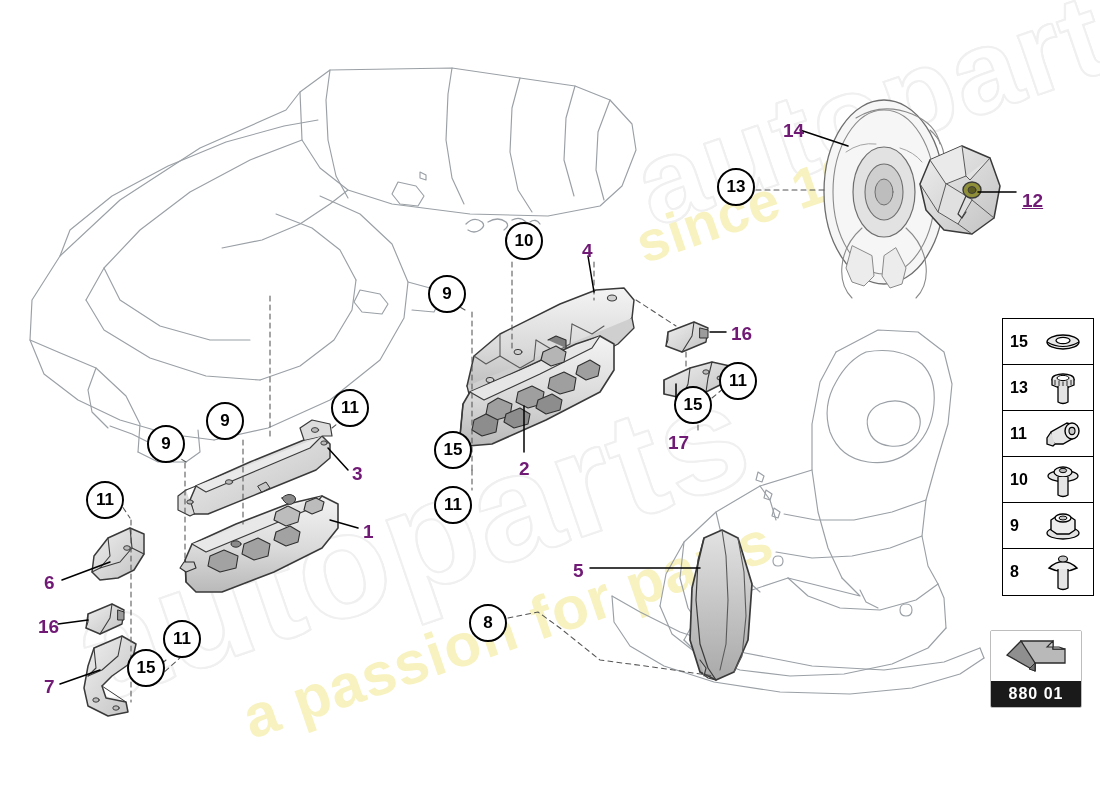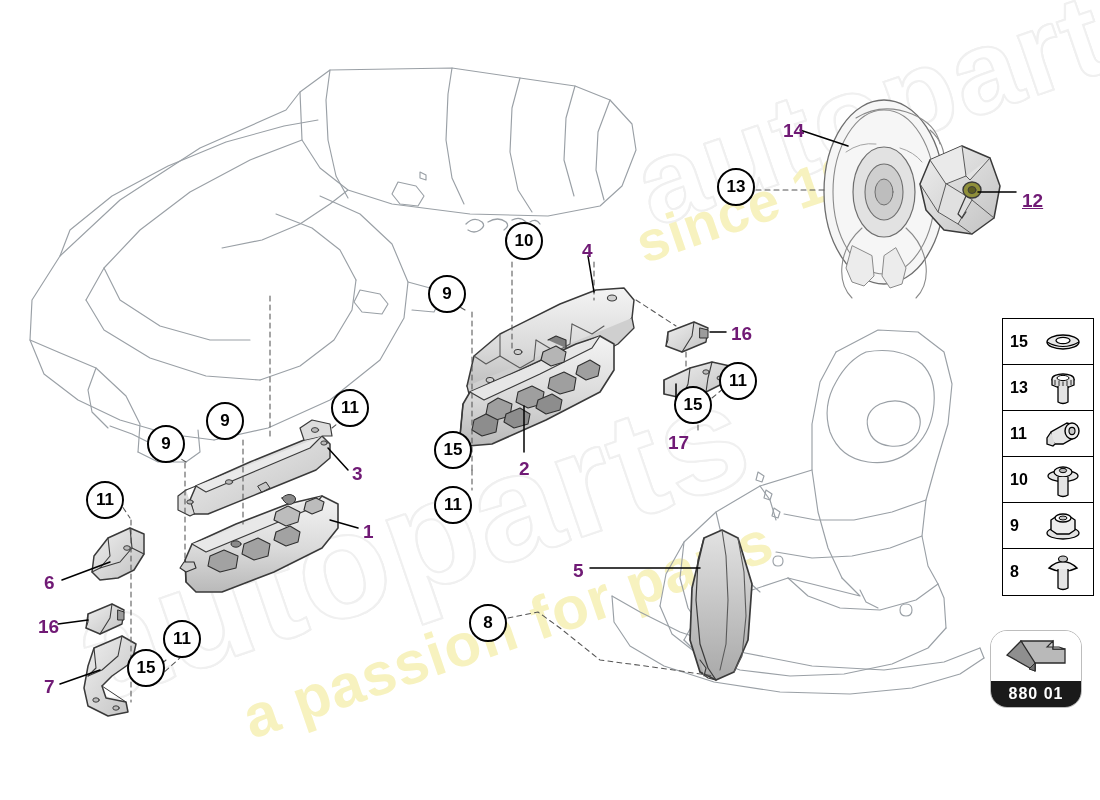--- a/index.html
+++ b/index.html
@@ -37,21 +37,21 @@
   .lrow{height:46px;border-bottom:1.4px solid #000;position:relative;
         box-sizing:border-box;}
   .lrow:last-child{border-bottom:none;}
   .lnum{position:absolute;left:7px;top:50%;transform:translateY(-50%);
         font-size:16px;font-weight:bold;}
   .lico{position:absolute;right:8px;top:50%;transform:translateY(-50%);
         width:44px;height:40px;}
 
   
   #badge{position:absolute;left:990px;top:630px;width:92px;height:78px;
-         border:1.4px solid #bdbdbd;border-radius:17px;overflow:hidden;
+         border:1.4px solid #bdbdbd;border-radius:2px;overflow:hidden;
          background:#fff;box-sizing:border-box;}
   #badge .top{height:50px;position:relative;background:#fff;}
   #badge .bot{height:26px;background:#1a1a1a;color:#fff;font-size:16px;
               font-weight:bold;display:flex;align-items:center;
               justify-content:center;letter-spacing:1px;}
 </style>
 </head>
 <body>
 
 <div id="stage">

